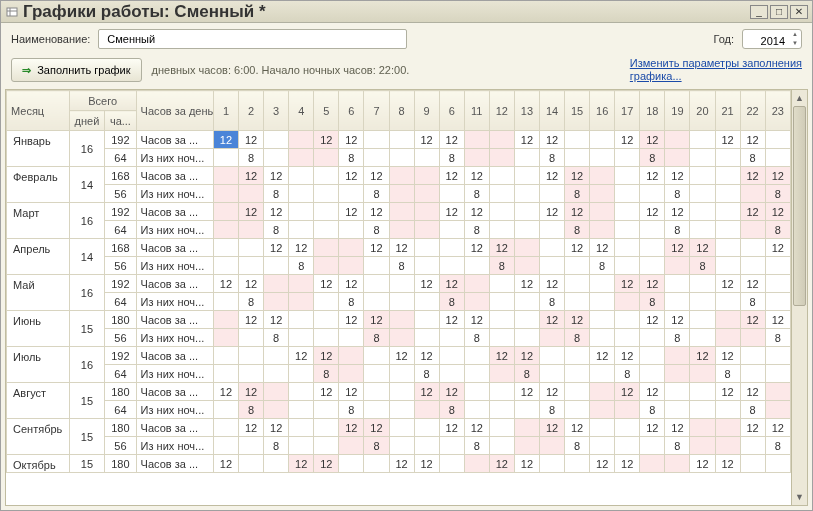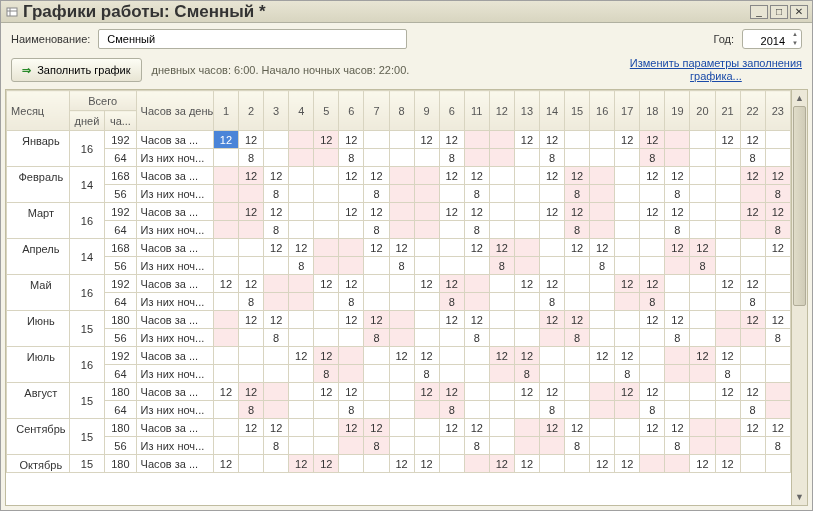--- a/index.html
+++ b/index.html
@@ -108,21 +108,21 @@
   }
   .info-text {
     color: #606050;
     font-size: 11px;
     line-height: 13px;
   }
   .link {
     color: #1a4aa8;
     text-decoration: underline;
     cursor: pointer;
-    text-align: center;
+    text-align: left;
     line-height: 13px;
   }
   .table-wrap {
     flex: 1;
     margin: 0 4px 4px 4px;
     border: 1px solid #c0bca0;
     background: #fff;
     overflow: hidden;
     position: relative;
     display: flex;
@@ -150,21 +150,21 @@
     color: #555;
     font-weight: normal;
     height: 20px;
   }
   .col-month { width: 60px; text-align: left; padding-left: 4px; }
   .col-days { width: 34px; }
   .col-hours { width: 30px; }
   .col-type { width: 74px; text-align: left; padding-left: 4px; }
   .col-day { width: 24px; }
   tbody td.month-name {
-    text-align: center;
+    text-align: left;
     padding-left: 6px;
     vertical-align: top;
     padding-top: 4px;
   }
   tbody td.type-cell { text-align: left; padding-left: 4px; }
   tbody td.weekend { background: #fce8e8; }
   tbody td.selected { background: #4a84d8; color: #fff; }
   .vscroll {
     width: 16px;
     background: #ece8d8;

